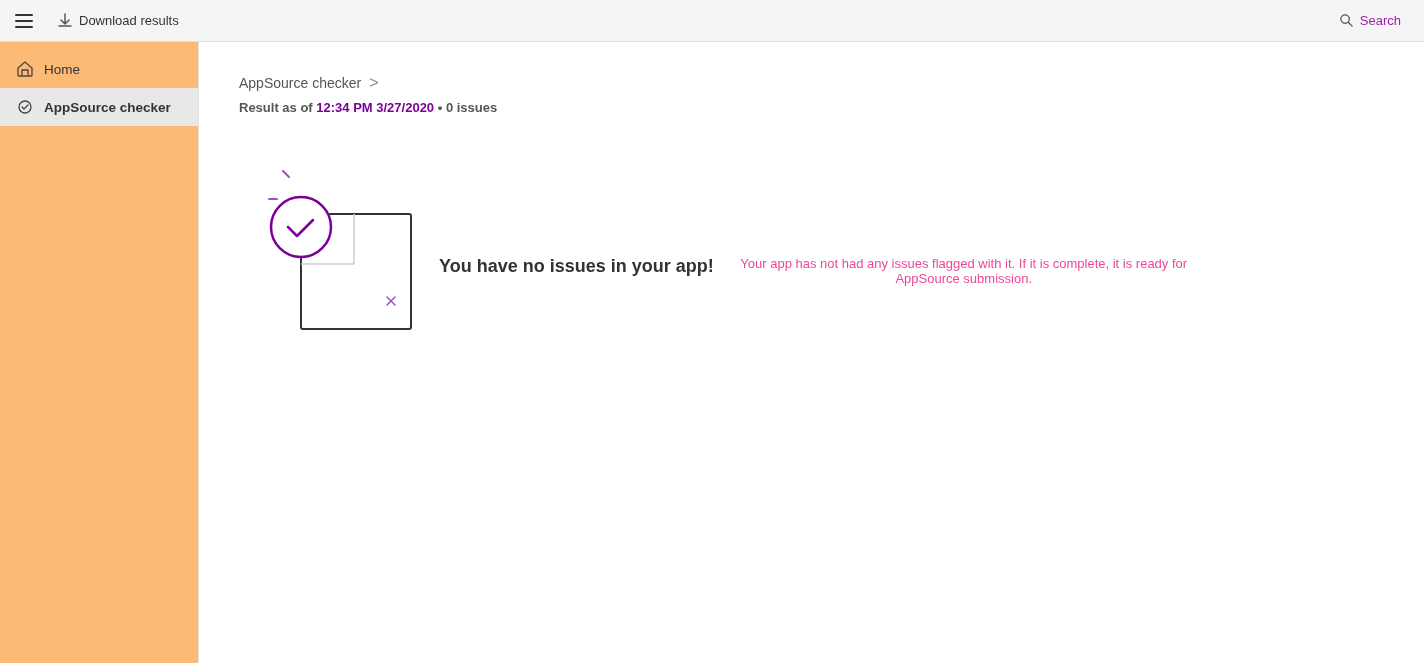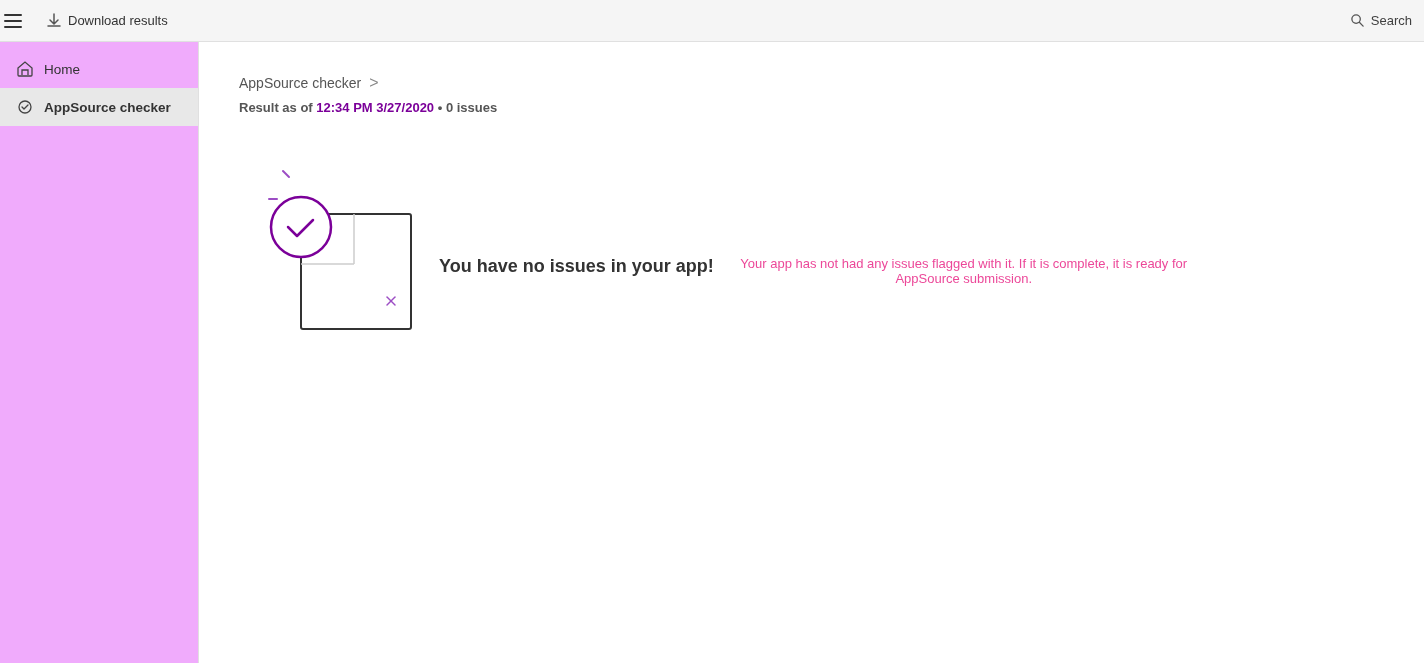--- a/index.html
+++ b/index.html
@@ -5,21 +5,21 @@
     * { box-sizing: border-box; margin: 0; padding: 0; }
     body { font-family: 'Segoe UI', sans-serif; display: flex; flex-direction: column; height: 663px; width: 1424px; background: #fff; overflow: hidden; }
 
     
     .toolbar {
       height: 42px;
       background: #f5f5f5;
       border-bottom: 1px solid #e0e0e0;
       display: flex;
       align-items: center;
-      padding: 0 4px;
+      padding: 0 15px;
       flex-shrink: 0;
     }
     .toolbar-left {
       display: flex;
       align-items: center;
       gap: 8px;
     }
     .hamburger-icon {
       width: 18px;
       height: 14px;
@@ -49,41 +49,41 @@
     .download-arrow {
       width: 16px;
       height: 16px;
       color: #666;
     }
     .search-area {
       margin-left: auto;
       display: flex;
       align-items: center;
       gap: 6px;
-      color: #404040;
+      color: #a21caf;
       font-size: 13px;
       cursor: pointer;
       padding: 4px 8px;
     }
     .search-icon-svg {
       width: 15px;
       height: 15px;
     }
 
     
     .main-layout {
       display: flex;
       flex: 1;
       overflow: hidden;
     }
 
     
     .sidebar {
       width: 199px;
-      background: #f0abfc;
+      background: #fdba74;
       border-right: 1px solid #e0e0e0;
       flex-shrink: 0;
       padding-top: 8px;
     }
     .sidebar-item {
       display: flex;
       align-items: center;
       padding: 10px 16px;
       cursor: pointer;
       font-size: 13.5px;

